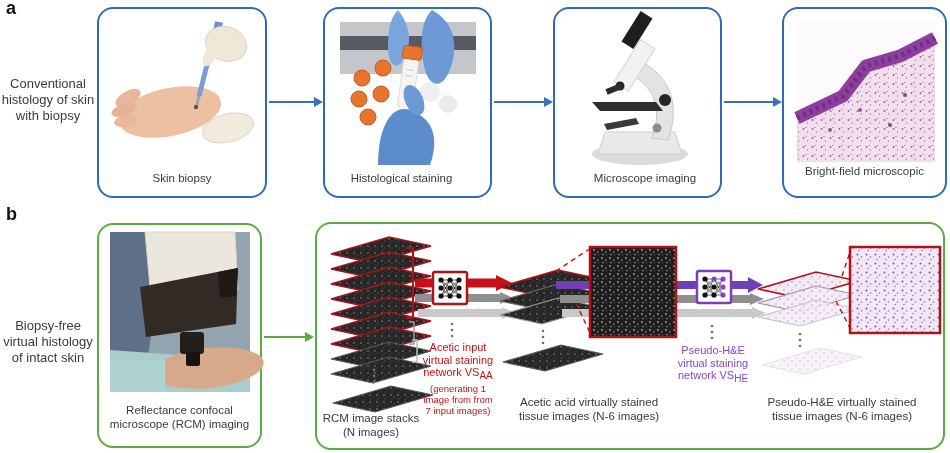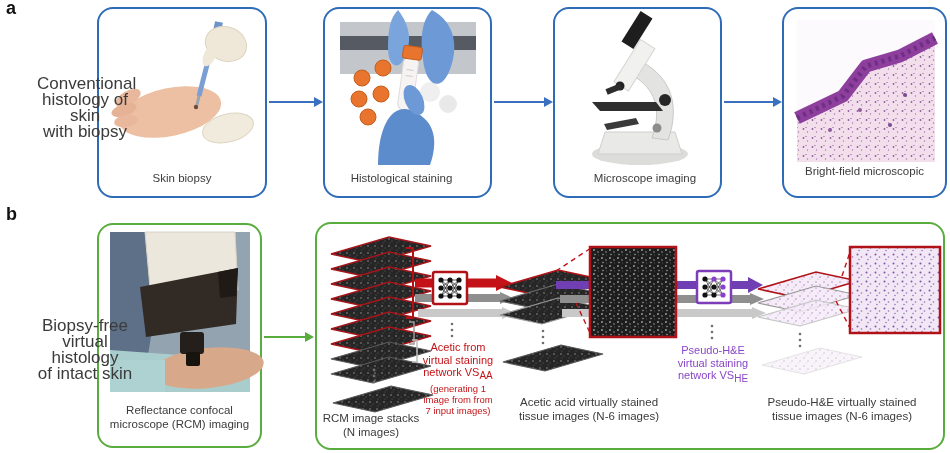--- a/index.html
+++ b/index.html
@@ -3,21 +3,21 @@
 <meta charset="utf-8">
 <style>
   html,body{margin:0;padding:0;background:#fff;}
   .figure{position:relative;width:950px;height:453px;background:#ffffff;
           font-family:"Liberation Sans","DejaVu Sans",sans-serif;color:#3b3b3b;overflow:hidden;}
   .panel-box{position:absolute;border:2px solid #2e6cb8;border-radius:16px;background:#fff;box-sizing:border-box;z-index:1;}
   .panel-box.green{border-color:#59ad3e;}
   .layer-svg{position:absolute;left:0;top:0;z-index:5;pointer-events:none;}
   .txt{position:absolute;z-index:10;}
   .panel-label{font-size:18px;font-weight:bold;color:#111;}
-  .side-caption{width:96px;text-align:center;font-size:17px;line-height:16px;color:#3b3b3b;padding-left:37px;}
+  .side-caption{width:96px;text-align:center;font-size:13px;line-height:16px;color:#3b3b3b;}
   .caption{text-align:center;font-size:11.5px;line-height:13.5px;color:#3b3b3b;}
   .red-note{color:#c41418;text-align:center;font-size:11px;line-height:12.5px;}
   .red-note .small{font-size:9.5px;line-height:11px;}
   .purple-note{color:#8a46c8;text-align:center;font-size:11px;line-height:12.5px;}
   sub{font-size:10px;}
 </style>
 </head>
 <body>
 
 <div class="figure">
@@ -338,21 +338,21 @@
     <div>Reflectance confocal</div>
     <div>microscope (RCM) imaging</div>
   </div>
 
   <div class="txt caption" style="left:305px;top:412px;width:132px;">
     <div>RCM image stacks</div>
     <div>(N images)</div>
   </div>
 
   <div class="txt red-note" style="left:396px;top:341px;width:124px;">
-    <div>Acetic from</div>
+    <div>Acetic input</div>
     <div>virtual staining</div>
     <div><span>network VS</span><sub>AA</sub></div>
     <div class="small">(generating 1</div>
     <div class="small">image from from</div>
     <div class="small">7 input images)</div>
   </div>
 
   <div class="txt caption" style="left:503px;top:396px;width:172px;">
     <div>Acetic acid virtually stained</div>
     <div>tissue images (N-6 images)</div>

